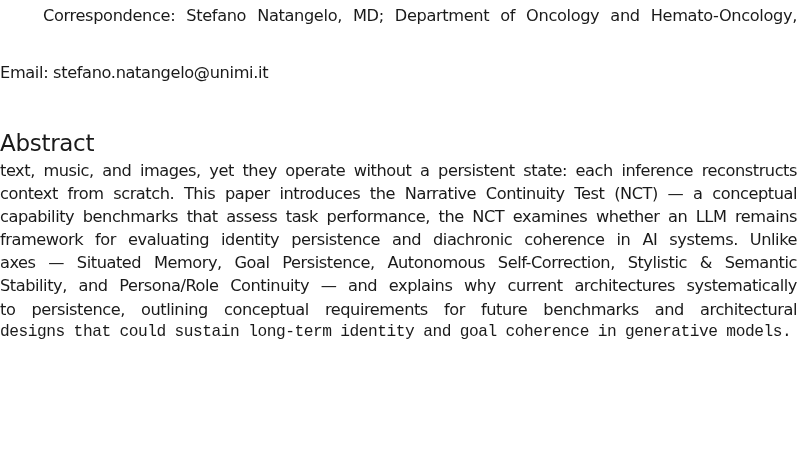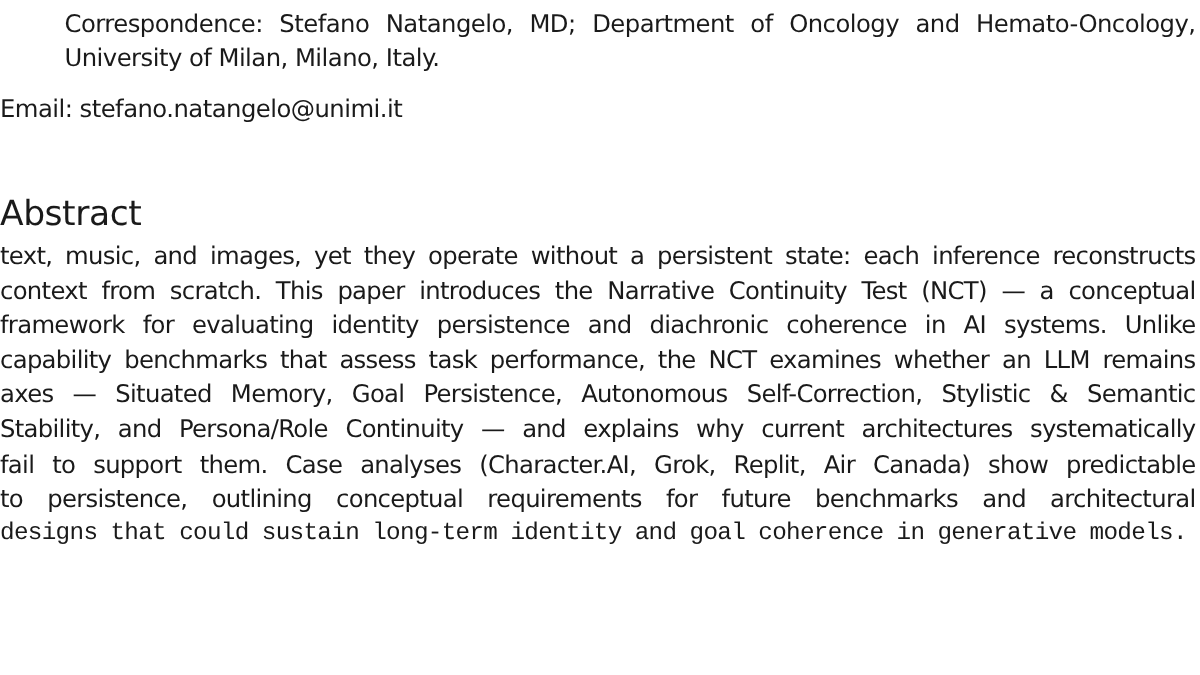--- a/index.html
+++ b/index.html
@@ -84,32 +84,30 @@
     text-align-last: left;
   }
 </style>
 </head>
 <body>
 
 <div class="page">
 
   <p class="correspondence">
     <span class="corr-line">Correspondence: Stefano Natangelo, MD; Department of Oncology and Hemato-Oncology,</span>
-    <span class="corr-line last">University of Milan, Milano, Italy.</span>
   </p>
 
   <p class="email">Email: stefano.natangelo@unimi.it</p>
 
   <h2 class="abstract-heading">Abstract</h2>
 
   <p class="abstract-body">
     <span class="line">text, music, and images, yet they operate without a persistent state: each inference reconstructs</span>
     <span class="line">context from scratch. This paper introduces the Narrative Continuity Test (NCT) — a conceptual</span>
+    <span class="line">capability benchmarks that assess task performance, the NCT examines whether an LLM remains</span>
     <span class="line">framework for evaluating identity persistence and diachronic coherence in AI systems. Unlike</span>
-    <span class="line">capability benchmarks that assess task performance, the NCT examines whether an LLM remains</span>
     <span class="line">axes — Situated Memory, Goal Persistence, Autonomous Self-Correction, Stylistic &amp; Semantic</span>
     <span class="line">Stability, and Persona/Role Continuity — and explains why current architectures systematically</span>
-    <span class="line">fail to support them. Case analyses (Character.AI, Grok, Replit, Air Canada) show predictable</span>
     <span class="line">to persistence, outlining conceptual requirements for future benchmarks and architectural</span>
     <span class="line last">designs that could sustain long-term identity and goal coherence in generative models.</span>
   </p>
 
 </div>
 
 </body></html>

